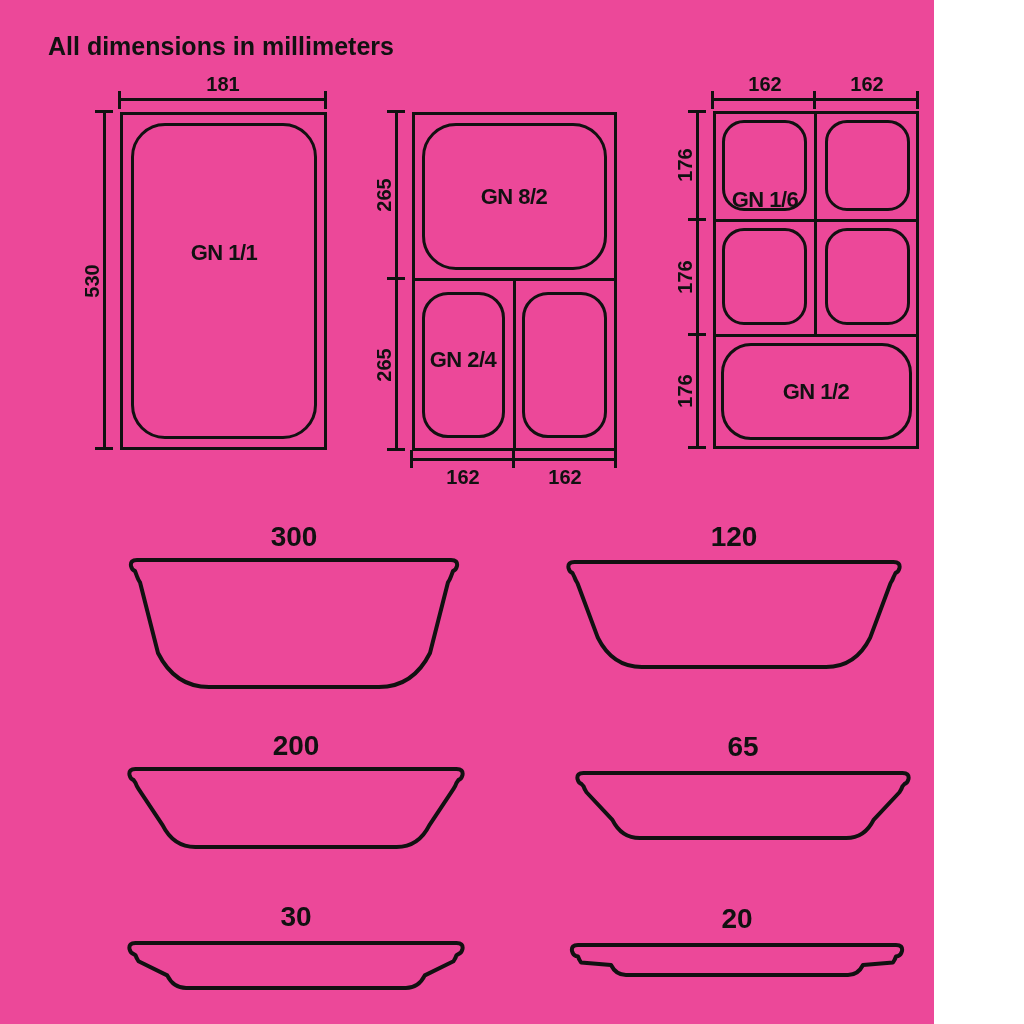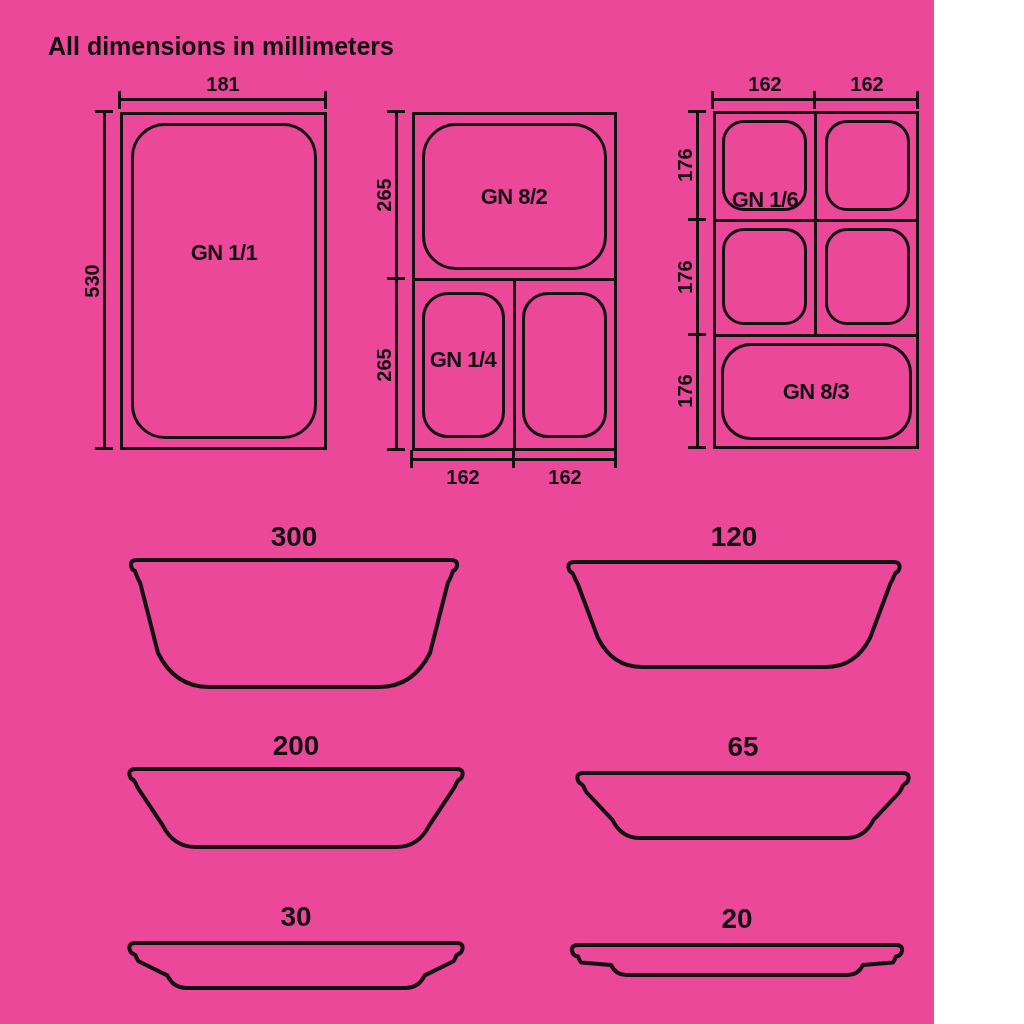--- a/index.html
+++ b/index.html
@@ -59,21 +59,21 @@
   <div>
     <div class="rect" style="left:412px;top:112px;width:205px;height:339px;"></div>
     <div class="hline" style="left:412px;top:278px;width:205px;"></div>
     <div class="vline" style="left:513px;top:281px;height:170px;"></div>
 
     <div class="rrect" style="left:422px;top:123px;width:185px;height:147px;border-radius:34px;"></div>
     <div class="rrect" style="left:422px;top:292px;width:83px;height:146px;border-radius:26px;"></div>
     <div class="rrect" style="left:522px;top:292px;width:85px;height:146px;border-radius:26px;"></div>
 
     <div class="gnlabel" style="left:514px;top:197px;">GN 8/2</div>
-    <div class="gnlabel" style="left:463px;top:360px;">GN 1/4</div>
+    <div class="gnlabel" style="left:463px;top:360px;">GN 2/4</div>
 
     <div class="vline" style="left:395px;top:112px;height:339px;"></div>
     <div class="htick" style="left:387px;top:110px;"></div>
     <div class="htick" style="left:387px;top:277px;"></div>
     <div class="htick" style="left:387px;top:448px;"></div>
     <div class="dimnum vert" style="left:384px;top:195px;">265</div>
     <div class="dimnum vert" style="left:384px;top:365px;">265</div>
 
     <div class="hline" style="left:412px;top:458px;width:205px;"></div>
     <div class="vtick" style="left:410px;top:450px;"></div>
@@ -89,21 +89,21 @@
     <div class="hline" style="left:713px;top:219px;width:206px;"></div>
     <div class="hline" style="left:713px;top:334px;width:206px;"></div>
 
     <div class="rrect" style="left:722px;top:120px;width:85px;height:91px;border-radius:22px;"></div>
     <div class="rrect" style="left:825px;top:120px;width:85px;height:91px;border-radius:22px;"></div>
     <div class="rrect" style="left:722px;top:228px;width:85px;height:97px;border-radius:22px;"></div>
     <div class="rrect" style="left:825px;top:228px;width:85px;height:97px;border-radius:22px;"></div>
     <div class="rrect" style="left:721px;top:343px;width:191px;height:97px;border-radius:30px;"></div>
 
     <div class="gnlabel" style="left:765px;top:166px;margin-top:34px;">GN 1/6</div>
-    <div class="gnlabel" style="left:816px;top:392px;">GN 8/3</div>
+    <div class="gnlabel" style="left:816px;top:392px;">GN 1/2</div>
 
     <div class="hline" style="left:713px;top:98px;width:206px;"></div>
     <div class="vtick" style="left:711px;top:91px;"></div>
     <div class="vtick" style="left:813px;top:91px;"></div>
     <div class="vtick" style="left:916px;top:91px;"></div>
     <div class="dimnum" style="left:765px;top:84px;">162</div>
     <div class="dimnum" style="left:867px;top:84px;">162</div>
 
     <div class="vline" style="left:696px;top:111px;height:338px;"></div>
     <div class="htick" style="left:688px;top:110px;"></div>

